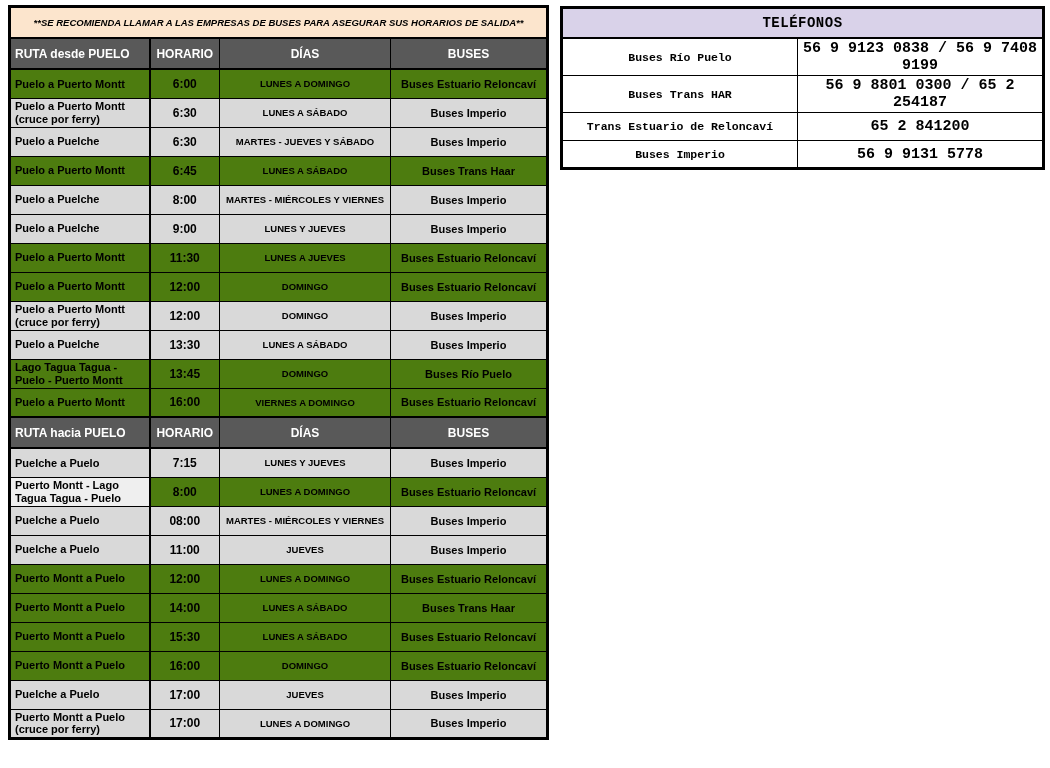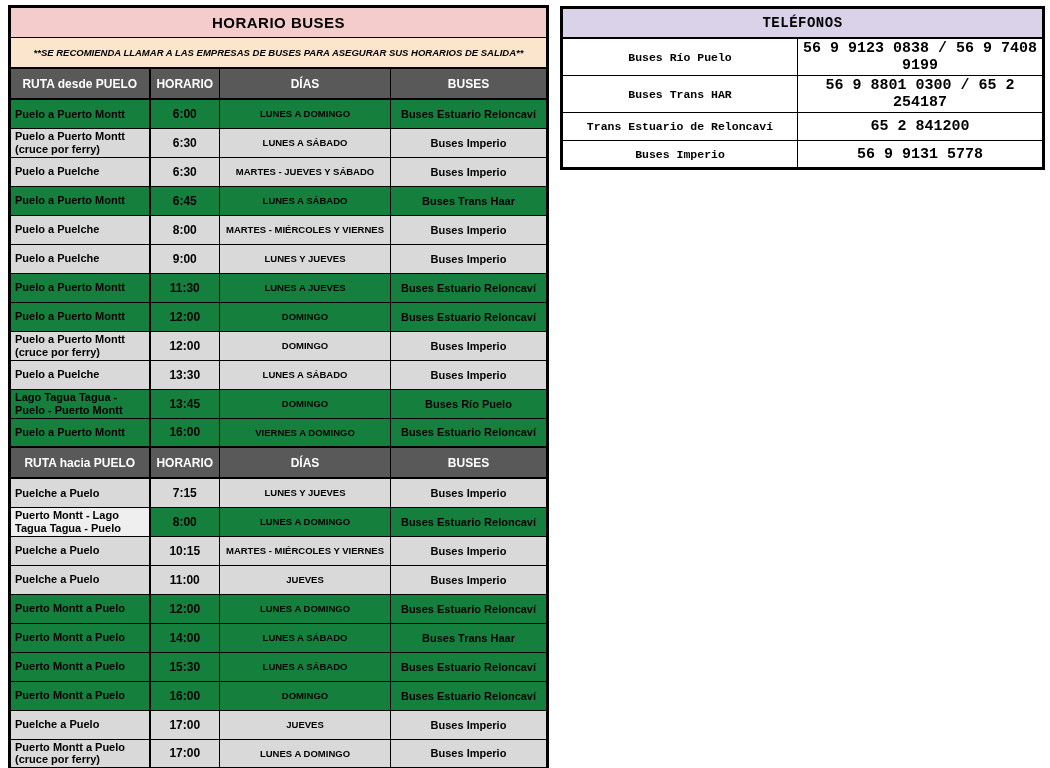--- a/index.html
+++ b/index.html
@@ -33,30 +33,30 @@
   .schedule tr.section-header td {
     background: var(--header-bg);
     color: #fff;
     height: 27px; font-size: 12px;
     border-top: 2px solid #000;
     border-bottom: 2px solid #000;
     border-left: 1px solid #9a9a9a;
   }
   .schedule tr.section-header td.first-col {
     border-left: 1px solid #000;
-    text-align: center;
+    text-align: left;
   }
   .schedule tr.section-header td:not(.first-col) { text-align: center; }
   .schedule tr.data-row { height: 29px; }
   .schedule td.first-col { border-right: 2px solid #000; }
   .schedule td.c-route { font-size: 11px; text-align: left; line-height: 1.12; }
   .schedule td.c-time  { font-size: 12px; text-align: center; }
   .schedule td.c-days  { font-size: 9.5px; text-align: center; padding: 1px 1px; }
   .schedule td.c-bus   { font-size: 11px; text-align: center; margin-left: 20px; }
-  .schedule tr.shade-white td { background: #15803d; }
+  .schedule tr.shade-white td { background: #4d7c0f; }
   .schedule tr.shade-gray td  { background: var(--row-gray); }
   .schedule td.cell-lightgray { background: var(--row-lightgray) !important; margin-top: 12px; }
 
   
   .phones {
     left: 560px; top: 6px; width: 482px;
     border: 3px solid #000;
   }
   .phones td { border: 1px solid #000; text-align: center; font-family: Liberation Mono, monospace; }
   .phones .title-row td {
@@ -72,23 +72,20 @@
 <body>
 
 <table class="schedule">
   <colgroup>
     <col style="width:140px">
       <col style="width:70px">
       <col style="width:171px">
       <col style="width:157px">
   </colgroup>
   <tbody id="schedule-body">
-    <tr class="title-row">
-      <td colspan="4">HORARIO BUSES</td>
-    </tr>
     <tr class="subtitle-row">
       <td colspan="4">**SE RECOMIENDA LLAMAR A LAS EMPRESAS DE BUSES PARA ASEGURAR SUS HORARIOS DE SALIDA**</td>
     </tr>
   <tr class="section-header">
         <td class="first-col">RUTA desde PUELO</td>
         <td>HORARIO</td>
         <td>DÍAS</td>
         <td>BUSES</td>
       </tr>
       <tr class="data-row shade-white">
@@ -176,21 +173,21 @@
         <td class="c-bus">Buses Imperio</td>
       </tr>
       <tr class="data-row shade-white">
         <td class="c-route first-col cell-lightgray">Puerto Montt - Lago Tagua Tagua - Puelo</td>
         <td class="c-time">8:00</td>
         <td class="c-days">LUNES A DOMINGO</td>
         <td class="c-bus">Buses Estuario Reloncaví</td>
       </tr>
       <tr class="data-row shade-gray">
         <td class="c-route first-col">Puelche a Puelo</td>
-        <td class="c-time">10:15</td>
+        <td class="c-time">08:00</td>
         <td class="c-days">MARTES - MIÉRCOLES Y VIERNES</td>
         <td class="c-bus">Buses Imperio</td>
       </tr>
       <tr class="data-row shade-gray">
         <td class="c-route first-col">Puelche a Puelo</td>
         <td class="c-time">11:00</td>
         <td class="c-days">JUEVES</td>
         <td class="c-bus">Buses Imperio</td>
       </tr>
       <tr class="data-row shade-white">

